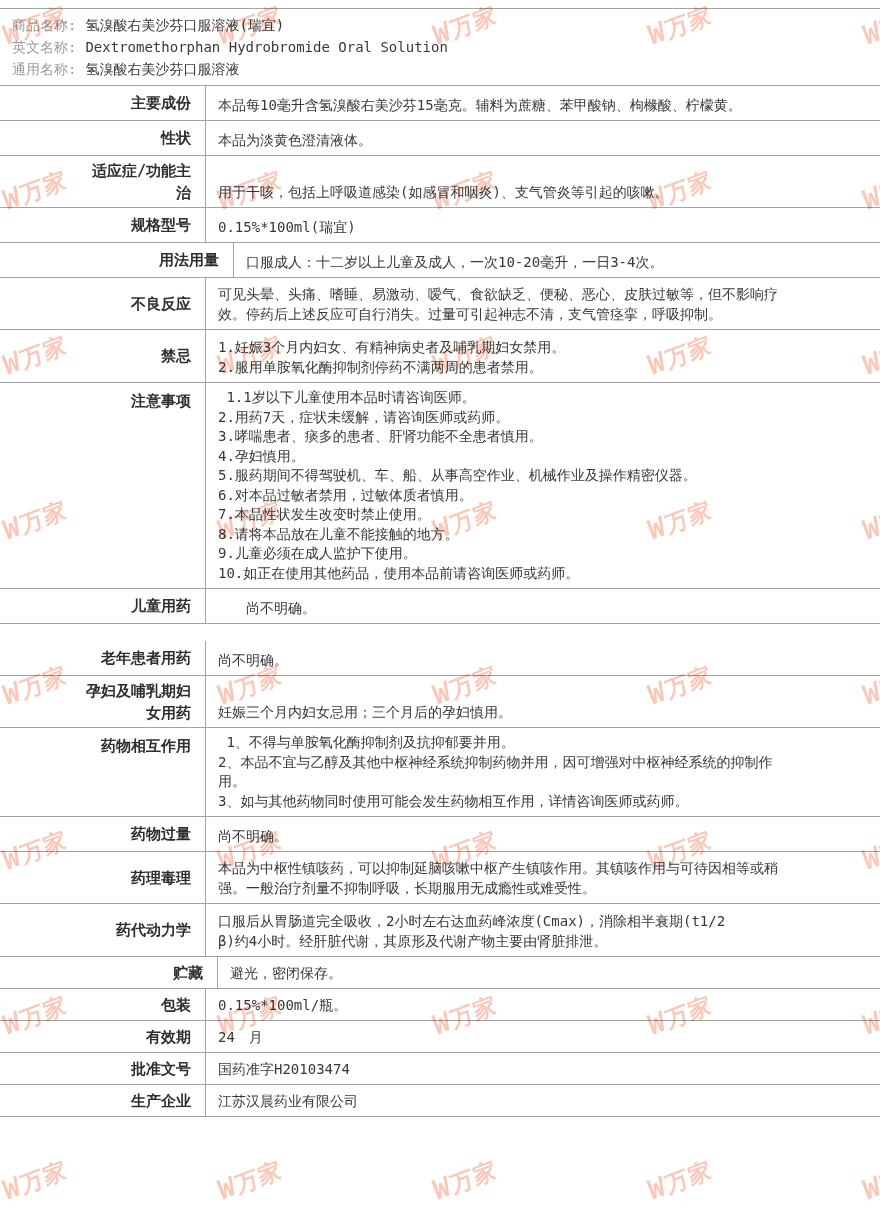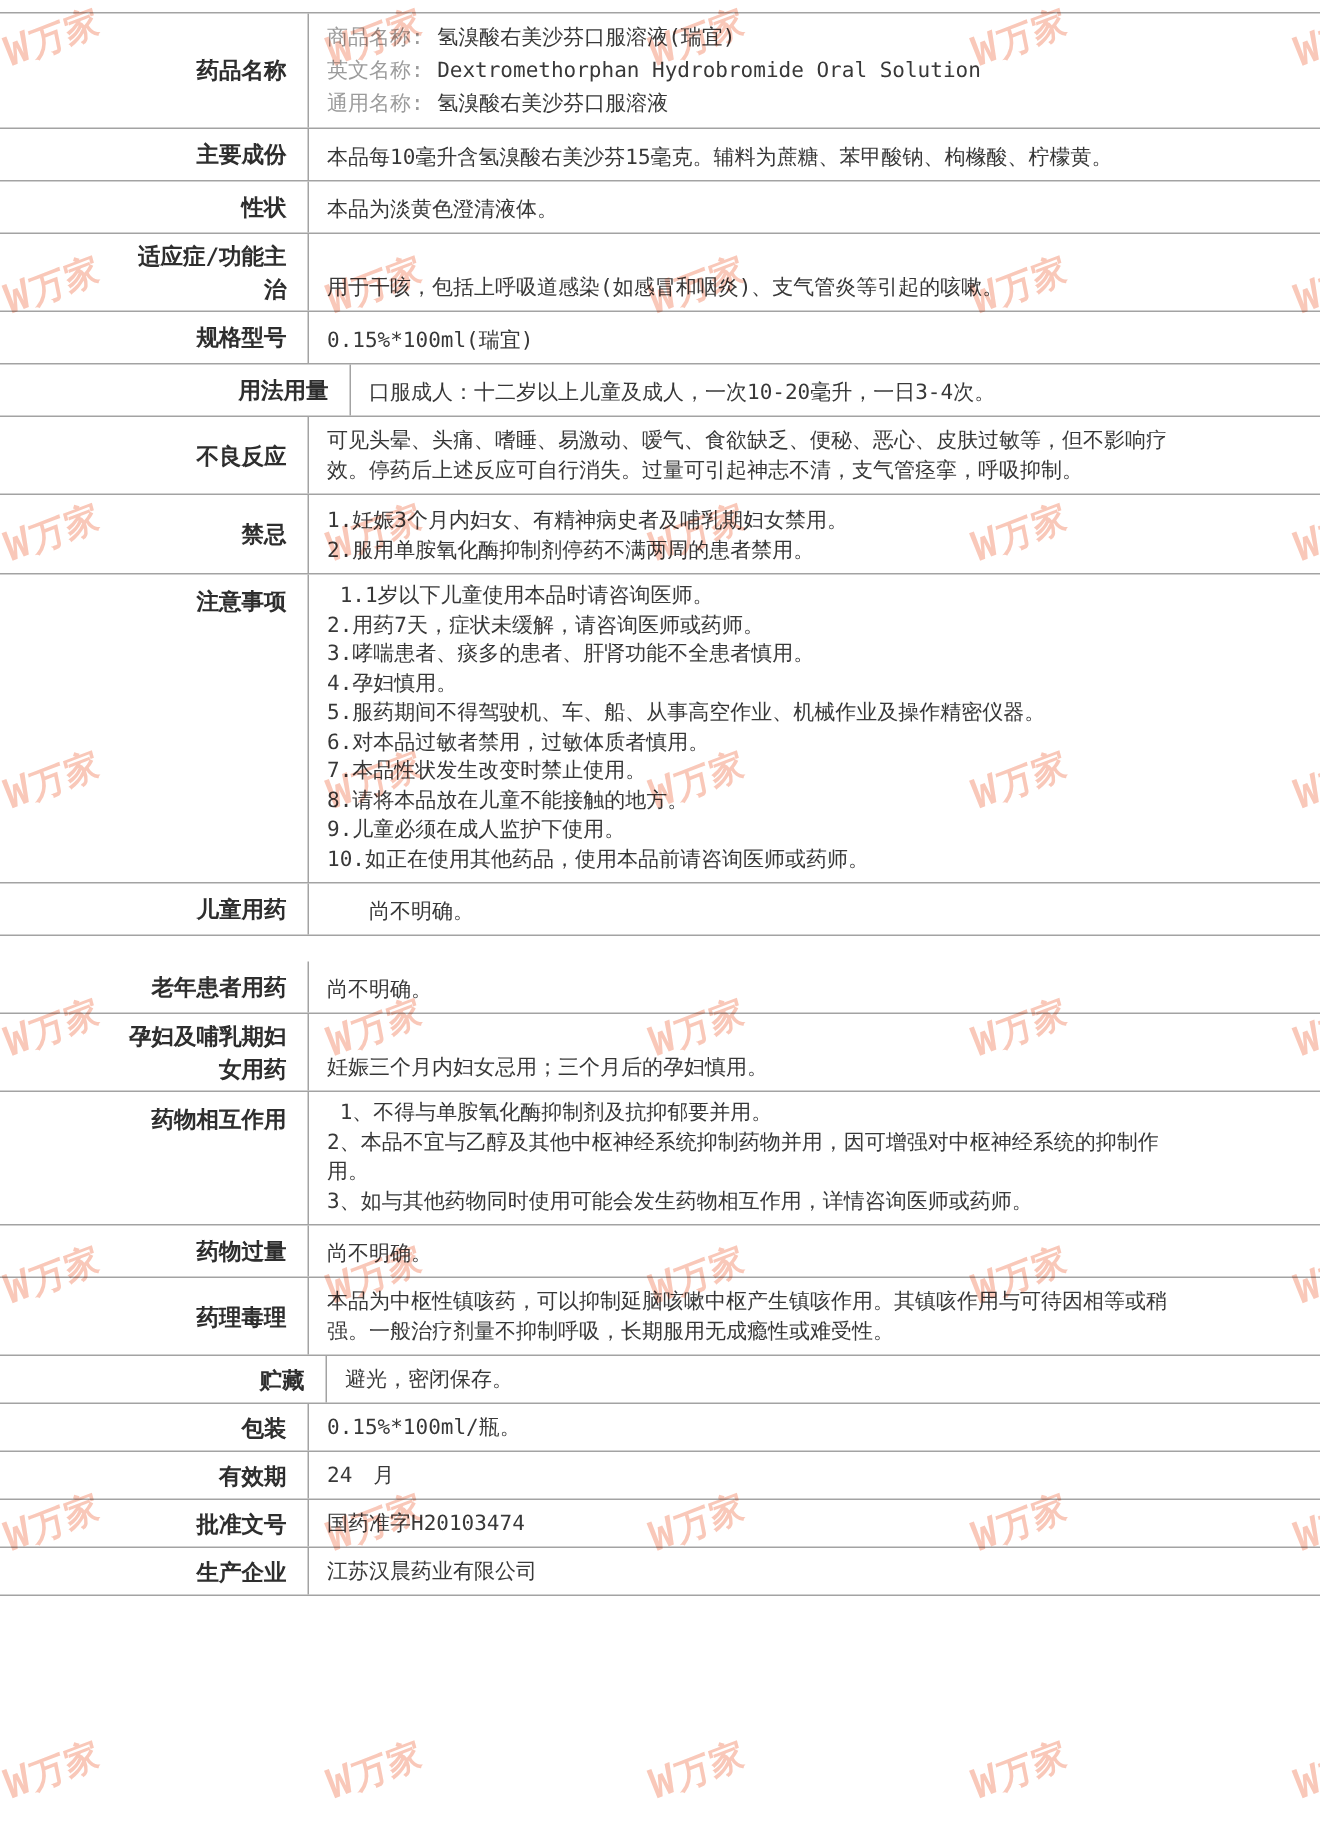--- a/index.html
+++ b/index.html
@@ -95,23 +95,20 @@
   .watermark .wm-w {
     font-size: 27px;
     margin-right: 1px;
   }
 </style>
 </head>
 <body>
 
 <div class="drug-table" id="drug-table">
     <div class="row names" style="min-height: 70px;">
-      <div class="cell-label">
-        <span class="label-text">药品名称</span>
-      </div>
       <div class="cell-content">
         <div class="line"><span class="prefix">商品名称:</span><span>氢溴酸右美沙芬口服溶液(瑞宜)</span></div>
         <div class="line"><span class="prefix">英文名称:</span><span>Dextromethorphan Hydrobromide Oral Solution</span></div>
         <div class="line"><span class="prefix">通用名称:</span><span>氢溴酸右美沙芬口服溶液</span></div>
       </div>
     </div>
     <div class="row" style="min-height: 35px;">
       <div class="cell-label">
         <span class="label-text">主要成份</span>
       </div>
@@ -229,20 +226,29 @@
         <div class="line"><span>尚不明确。</span></div>
       </div>
     </div>
     <div class="row" style="min-height: 52px;">
       <div class="cell-label">
         <span class="label-text">药理毒理</span>
       </div>
       <div class="cell-content">
         <div class="line"><span>本品为中枢性镇咳药，可以抑制延脑咳嗽中枢产生镇咳作用。其镇咳作用与可待因相等或稍</span></div>
         <div class="line"><span>强。一般治疗剂量不抑制呼吸，长期服用无成瘾性或难受性。</span></div>
+      </div>
+    </div>
+    <div class="row" style="min-height: 53px;">
+      <div class="cell-label">
+        <span class="label-text">药代动力学</span>
+      </div>
+      <div class="cell-content">
+        <div class="line"><span>口服后从胃肠道完全吸收，2小时左右达血药峰浓度(Cmax)，消除相半衰期(t1/2</span></div>
+        <div class="line"><span>β)约4小时。经肝脏代谢，其原形及代谢产物主要由肾脏排泄。</span></div>
       </div>
     </div>
     <div class="row" style="min-height: 32px; padding-left: 12px;">
       <div class="cell-label">
         <span class="label-text">贮藏</span>
       </div>
       <div class="cell-content">
         <div class="line"><span>避光，密闭保存。</span></div>
       </div>
     </div>

